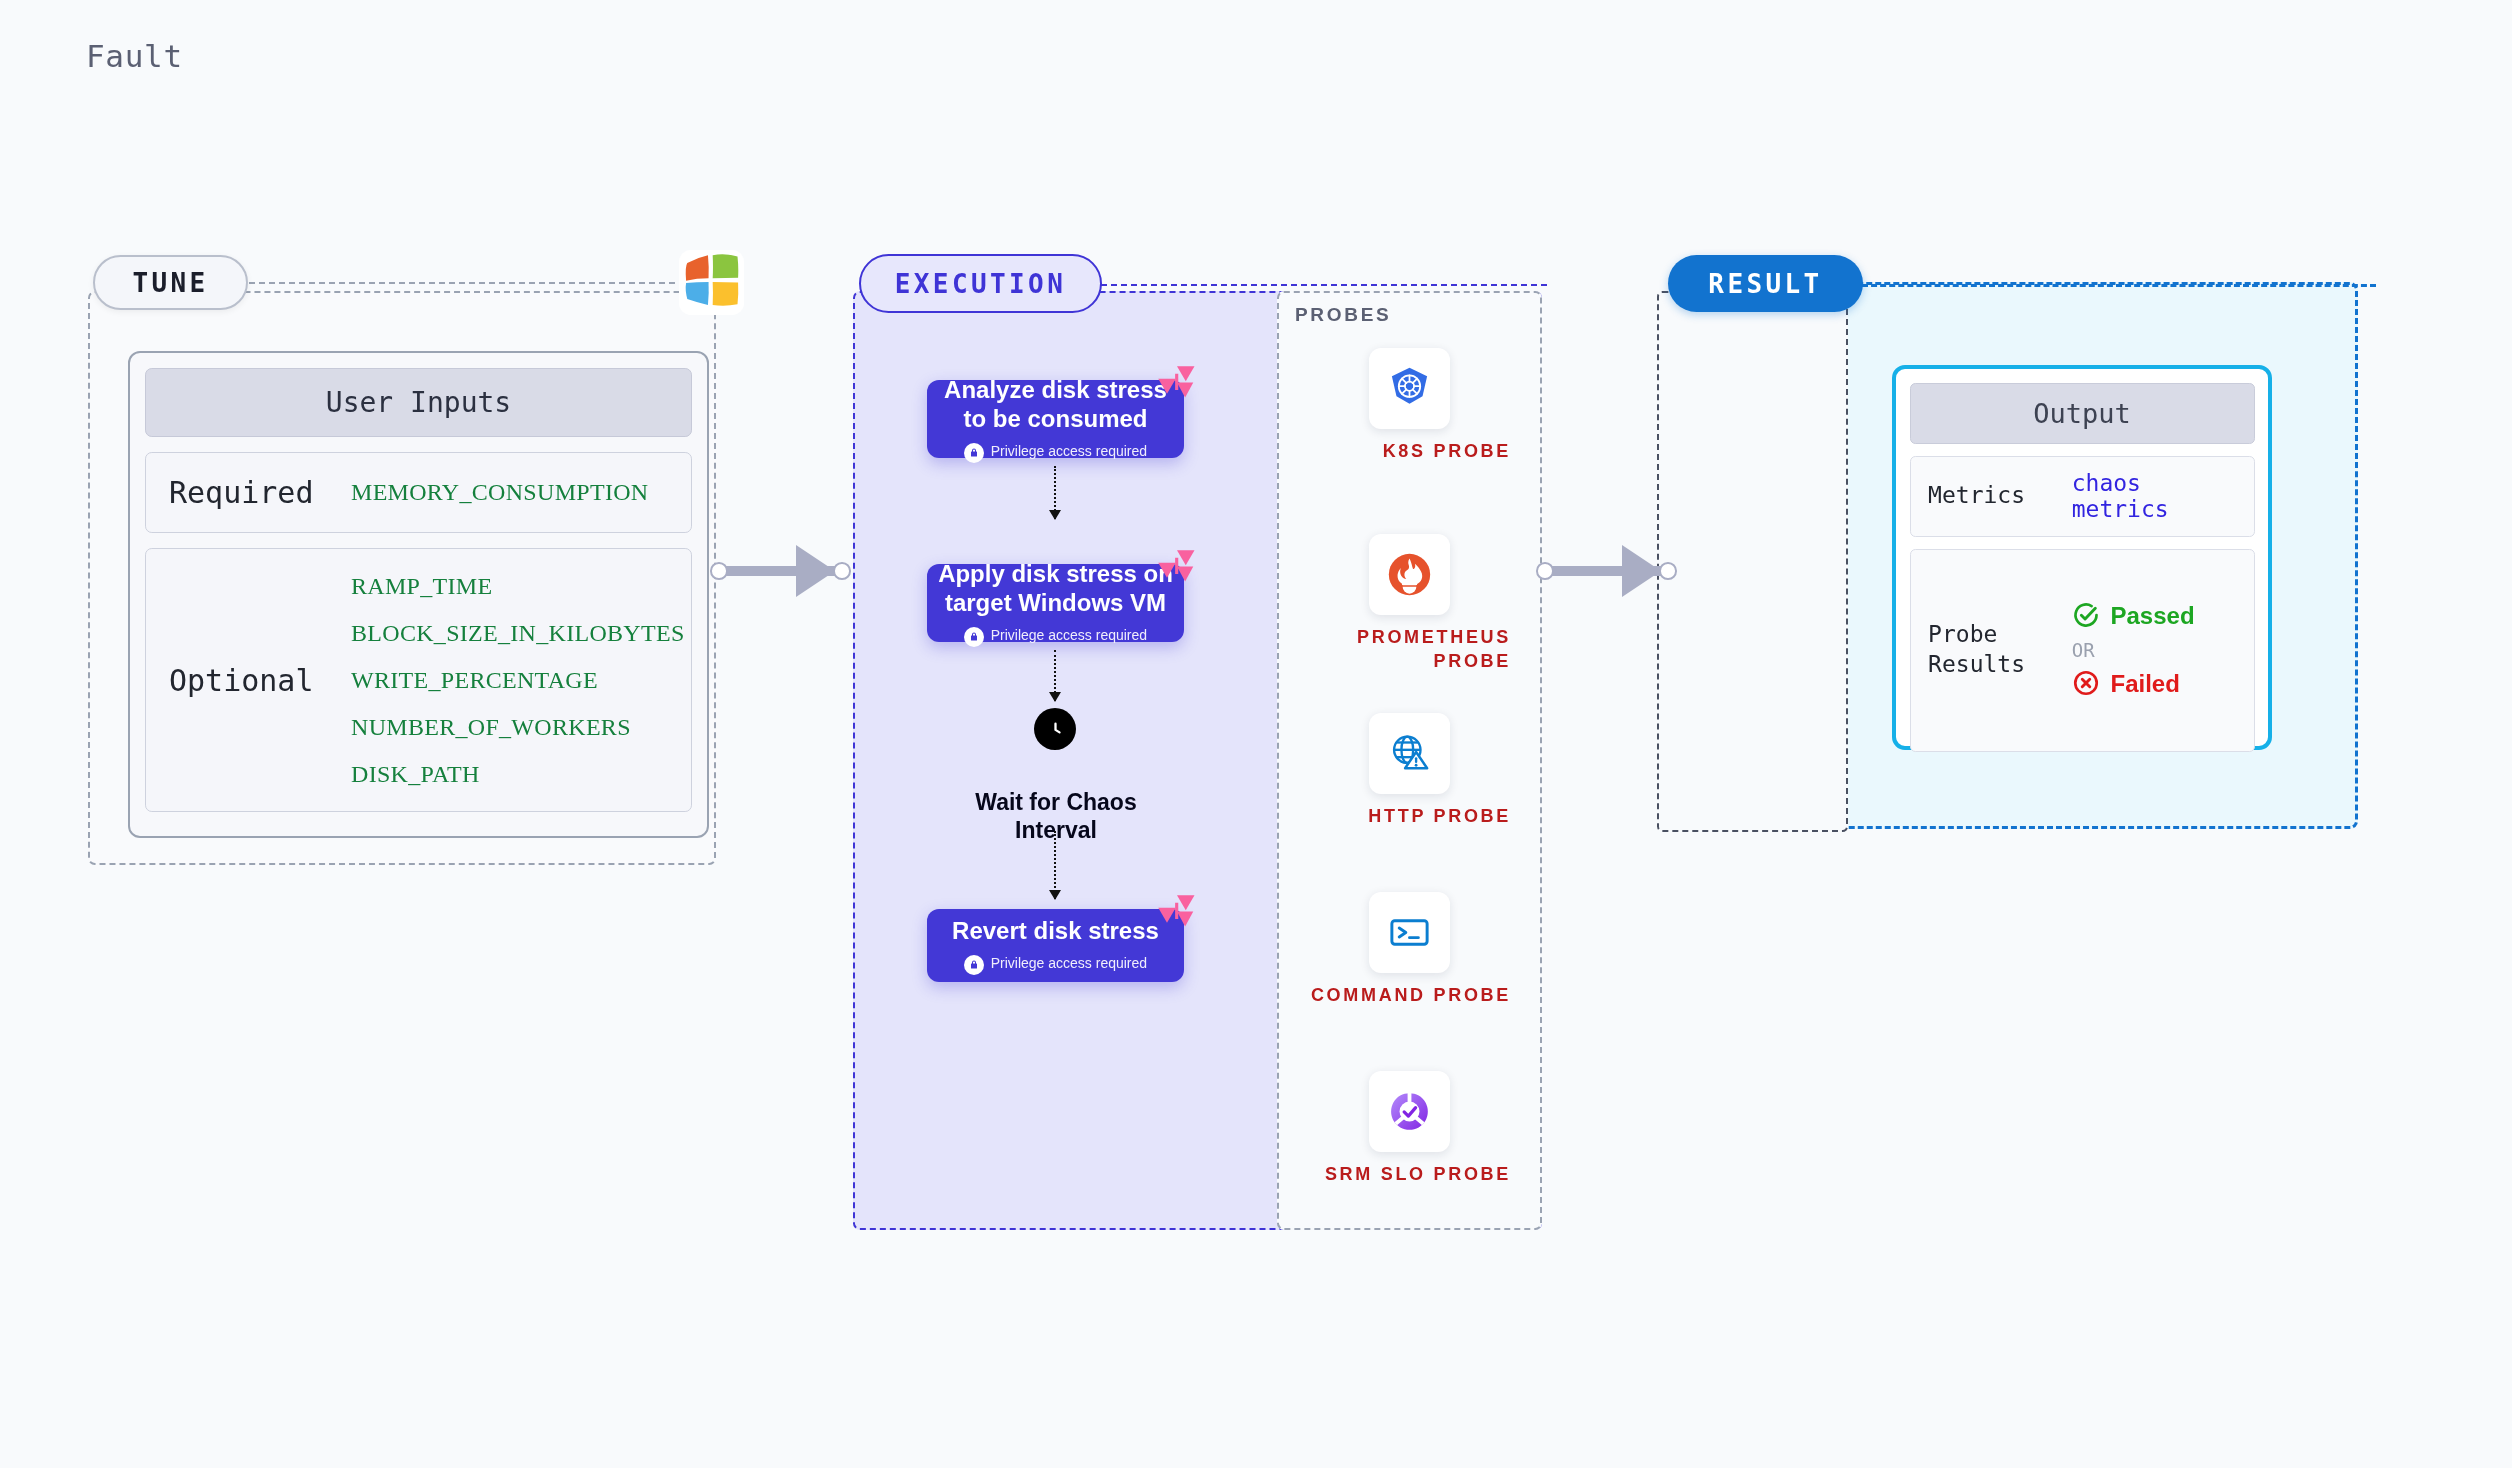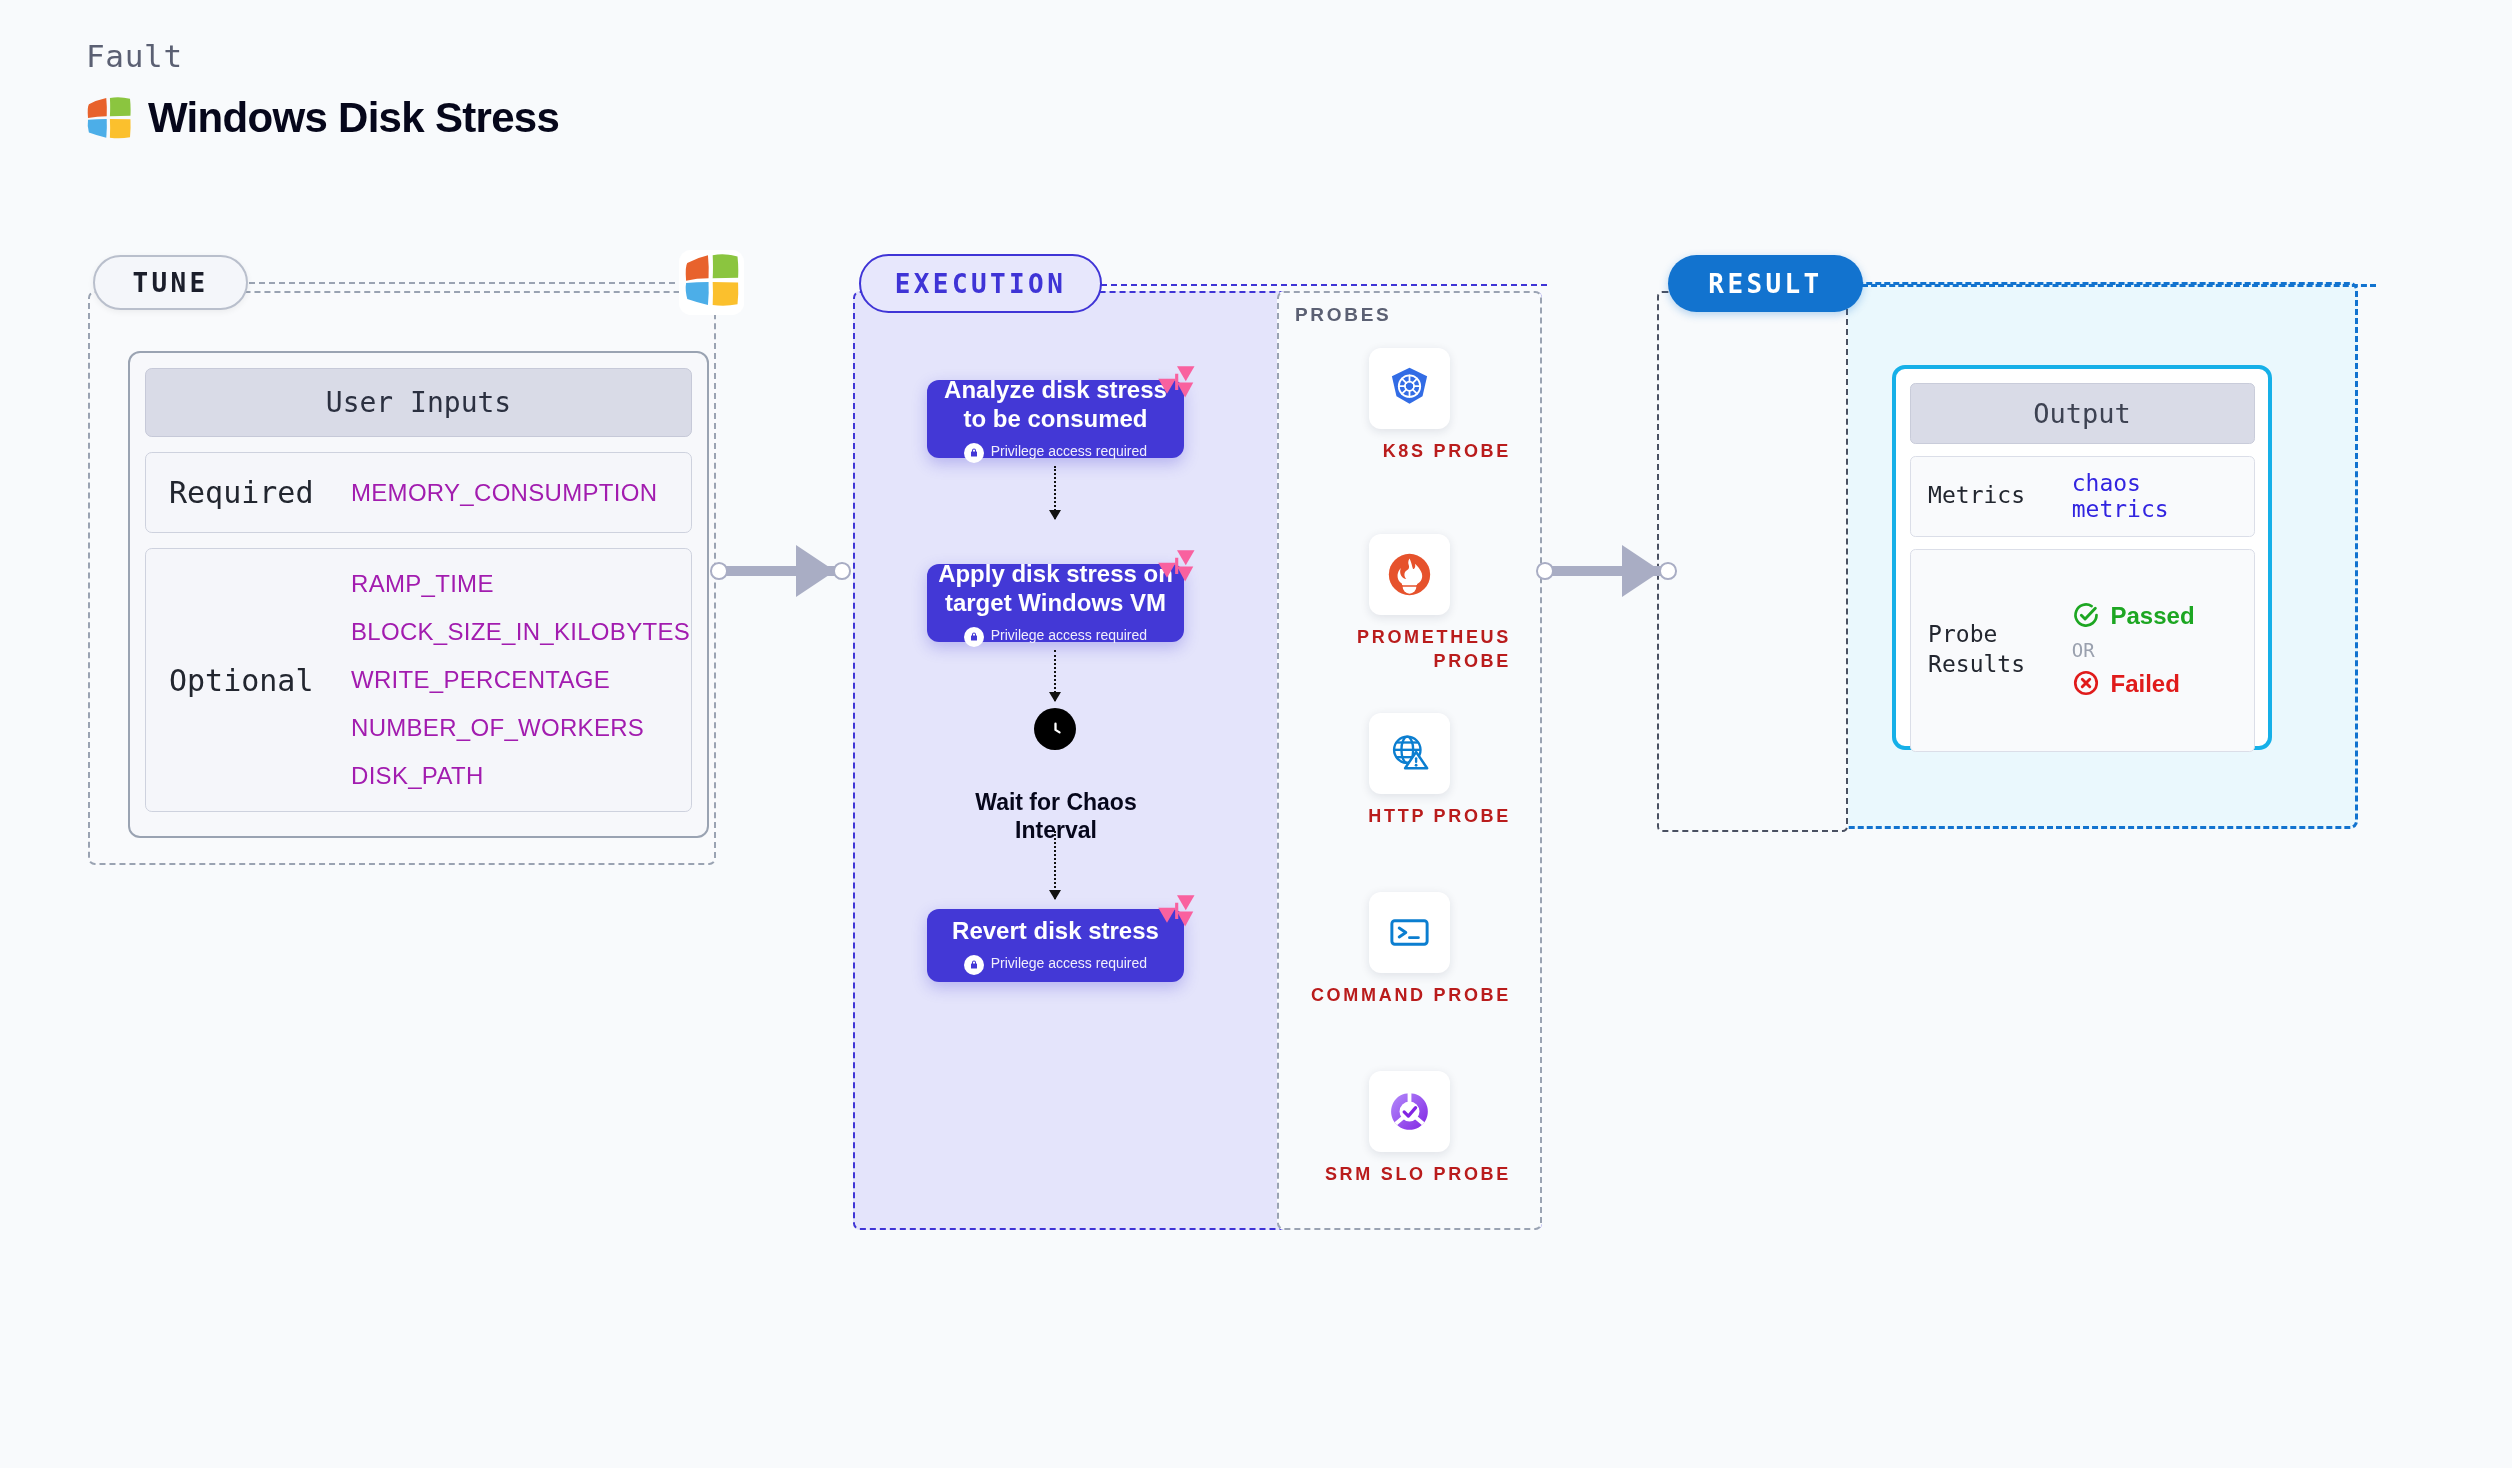--- a/index.html
+++ b/index.html
@@ -61,22 +61,22 @@
     display:flex; align-items:center; padding:0 23px;
   }
   #required-row { height:81px; }
   #optional-row { height:264px; }
   .io-label {
     font-family:"DejaVu Sans Mono", monospace; font-size:30px; color:#22262f;
     width:182px; flex:0 0 182px;
   }
   .io-values { display:flex; flex-direction:column; gap:20px; }
   .io-val {
-    font-family:Liberation Sans, sans-serif; font-size:24px;
-    color:#a21caf; letter-spacing:0.3px; white-space:nowrap;
+    font-family:Liberation Serif, serif; font-size:24px;
+    color:#15803d; letter-spacing:0.3px; white-space:nowrap;
   }
 
   
   #execution-panel {
     left:853px; top:291px; width:689px; height:939px;
     border:2.7px dashed #3f34d6; background:#e4e4fb;
   }
   #exec-pill {
     left:859px; top:254px; width:243px; height:59px;
     background:#e7e7fc; border:2.7px solid #3f34d6; color:#3f34d6;
@@ -217,31 +217,20 @@
     position:absolute; width:0; height:0;
     border-top:26px solid transparent; border-bottom:26px solid transparent;
     border-left:39px solid #a9adc4;
   }
 </style>
 </head>
 <body>
 
 <div id="header">
   <div id="fault-label">Fault</div>
-  <div id="title-row">
-    <span class="win-logo" style="width:46px;height:42px;">
-      <svg viewBox="0 0 100 92" width="46" height="42">
-        <path d="M4 46 Q2 22 6 16 Q24 6 44 2 Q46 22 45 42 Q24 42 4 46Z" fill="#e8622c"></path>
-        <path d="M52 2 Q74 -2 96 4 Q98 22 97 41 Q74 41 52 42 Q53 22 52 2Z" fill="#8bc53f"></path>
-        <path d="M4 50 Q24 48 45 48 Q46 68 44 89 Q24 85 6 78 Q2 62 4 50Z" fill="#4caee8"></path>
-        <path d="M52 48 Q74 48 97 49 Q98 70 96 88 Q74 92 52 89 Q53 68 52 48Z" fill="#fbc02d"></path>
-      </svg>
-    </span>
-    <span id="title-text">Windows Disk Stress</span>
-  </div>
 </div>
 
 <div id="tune-dash-line"></div>
 <div id="tune-panel" class="panel"></div>
 <div id="tune-pill" class="pill">TUNE</div>
 
 <div id="tune-win-logo">
   <svg viewBox="0 0 110 110" width="65" height="65">
     <rect x="0" y="0" width="110" height="110" rx="20" fill="#ffffff"></rect>
     <path d="M12 52 Q10 28 14 22 Q31 13 49 9 Q51 29 50 48 Q30 48 12 52Z" fill="#e8622c"></path>

